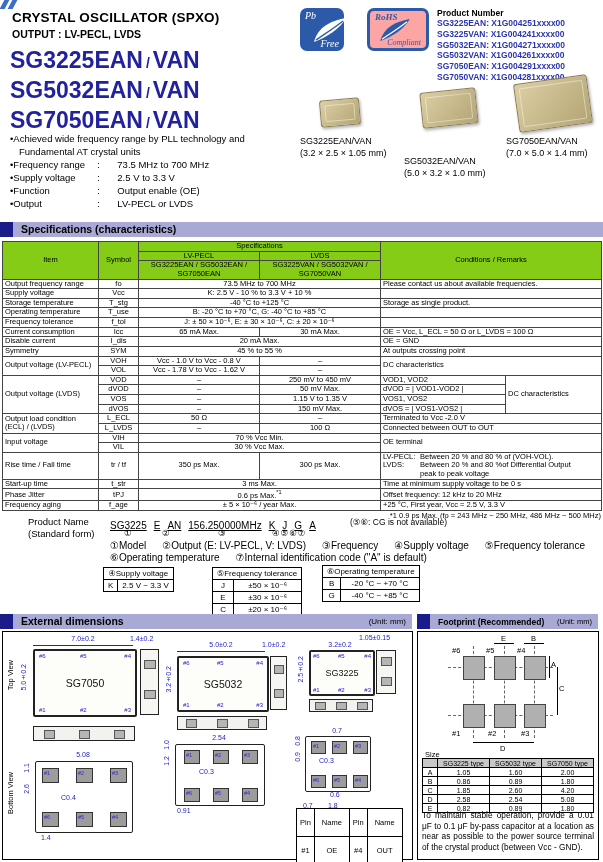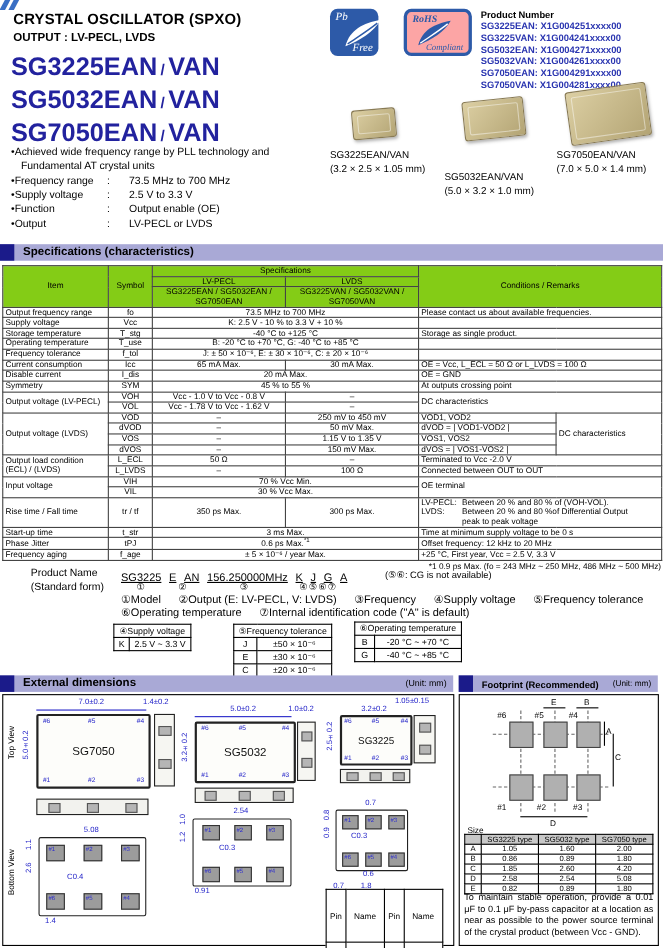--- a/index.html
+++ b/index.html
@@ -83,21 +83,21 @@
   .pl{position:absolute;font-size:6px;color:#2323c8;}
   .sv{position:absolute;border:1.5px solid #222;background:#f6f6f2;}
   .svp{position:absolute;left:20%;width:55%;height:7px;background:#b5b5b5;border:1px solid #555;}
   .hs{position:absolute;border:1.5px solid #222;background:#f2f2ee;}
   .hsp{position:absolute;top:20%;height:55%;width:9px;background:#b5b5b5;border:1px solid #555;}
   .bv{position:absolute;border:1.5px solid #222;background:#fff;border-radius:2px;}
   .bpad{position:absolute;background:#9c9c9c;border:1px solid #333;}
   .bpad b{position:absolute;left:1px;top:1px;font-size:5.5px;color:#2a2ad0;font-weight:normal;}
   .note-blk{font-size:7.5px;line-height:9.5px;}
   table.pint{border-collapse:collapse;background:#fff;}
-  table.pint td{border:1px solid #000;font-size:7.5px;text-align:center;height:11px;padding:18px 3px;line-height:1;}
+  table.pint td{border:1px solid #000;font-size:7.5px;text-align:center;height:11px;padding:8px 3px;line-height:1;}
 
   
   .fpad{position:absolute;width:20px;height:22px;background:#b0b0b0;border:1px solid #444;}
   .fdim{position:absolute;font-size:7.5px;color:#000;white-space:nowrap;}
   .cl-h{position:absolute;height:0;border-top:1px dashed #666;}
   .cl-v{position:absolute;width:0;border-left:1px dashed #666;}
   .sl-h{position:absolute;height:0;border-top:1px solid #000;}
   .sl-v{position:absolute;width:0;border-left:1px solid #000;}
   .size-lbl{font-size:7.5px;}
   table.fpt{border-collapse:collapse;background:#fff;}

